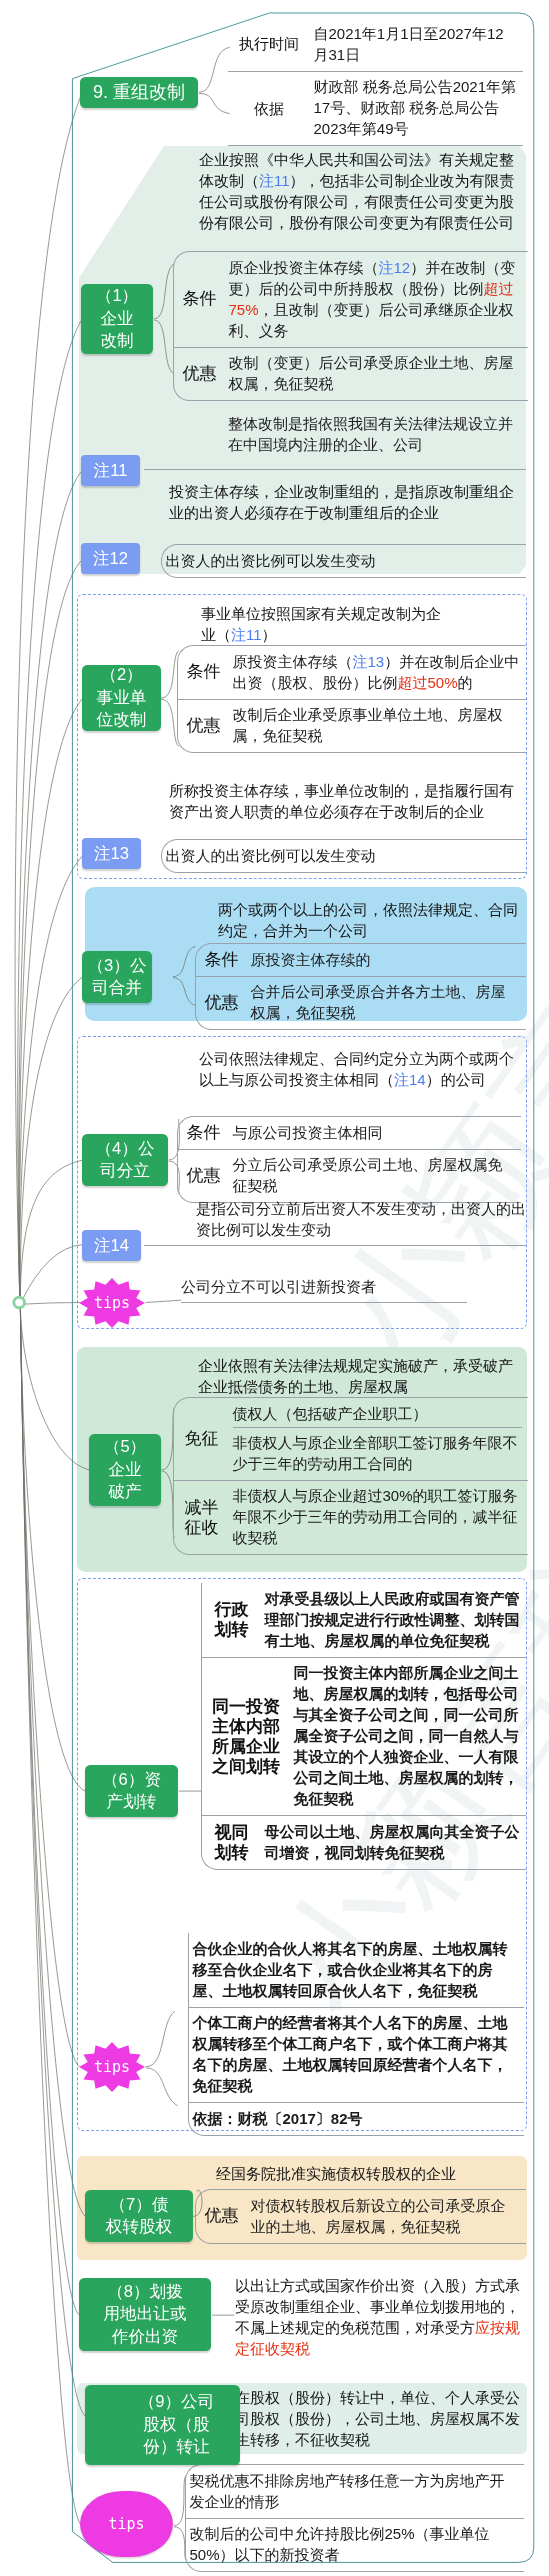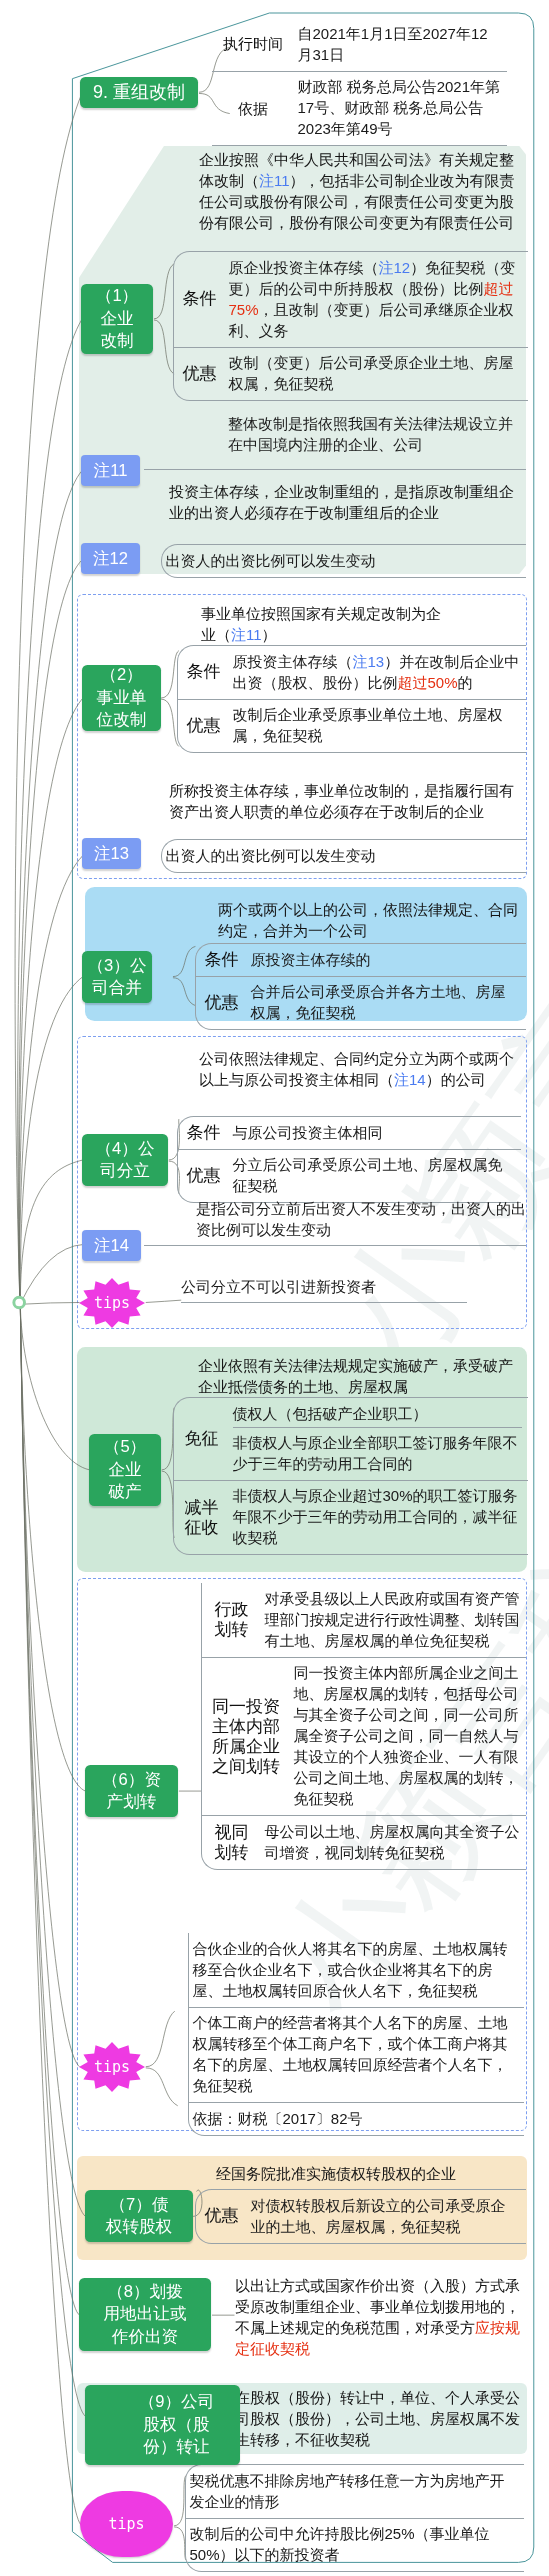--- a/index.html
+++ b/index.html
@@ -17,21 +17,21 @@
          display:flex;align-items:center;justify-content:center;font-size:16.6px;
          box-shadow:0 1.2px 1.8px rgba(0,0,0,.18);}
   .star{position:absolute;z-index:3;background:#ee3ae2;color:#fff;display:flex;align-items:center;
         justify-content:center;font-size:15px;font-family:"DejaVu Sans Mono",monospace;
         clip-path:polygon(100% 50%,86.7% 59.8%,93.3% 75%,76.9% 76.9%,75% 93.3%,59.8% 86.7%,50% 100%,40.2% 86.7%,25% 93.3%,23.1% 76.9%,6.7% 75%,13.3% 59.8%,0% 50%,13.3% 40.2%,6.7% 25%,23.1% 23.1%,25% 6.7%,40.2% 13.3%,50% 0%,59.8% 13.3%,75% 6.7%,76.9% 23.1%,93.3% 25%,86.7% 40.2%);}
   .cloud{position:absolute;z-index:3;background:#ee3ae2;color:#fff;display:flex;align-items:center;
          justify-content:center;font-size:15px;font-family:"DejaVu Sans Mono",monospace;
          border-radius:50% 50% 50% 50%/55% 55% 55% 55%;box-shadow:0 1.2px 1.8px rgba(0,0,0,.18);}
   .rowgrp{position:absolute;z-index:2;border:1.2px solid #98a2a8;border-right:none;
           border-radius:16.6px 0 0 16.6px;}
-  .rowgrp.no-top{border-top:none;border-radius:0 0 0 16.6px;}
+  .rowgrp.no-top{border-top:none;border-radius:0 0 0 16.6px;font-weight:bold;}
   .row{display:flex;border-bottom:1.2px solid #98a2a8;}
   .row:last-child{border-bottom:none;}
   .lab{flex:0 0 auto;display:flex;align-items:center;justify-content:center;text-align:center;
        white-space:pre-line;font-size:17px;line-height:20px;padding:0 6px;color:#111;}
   .con{flex:1;padding:4.7px 6px 6px 3.5px;font-size:15px;line-height:21px;}
   .subrow{border-bottom:1.2px solid #98a2a8;padding-bottom:3.5px;margin-bottom:3.5px;}
   .uline{position:absolute;z-index:2;border-bottom:1.2px solid #98a2a8;font-size:15px;line-height:21px;}
   .plainrows{position:absolute;z-index:2;}
   .prow{display:flex;border-bottom:1.2px solid #98a2a8;}
   .prow .lab{font-size:15px;}
@@ -96,42 +96,42 @@
       <path d="M246,3494 C280,3494 270,3420 295,3400"></path>
       <path d="M246,3496 C280,3496 272,3545 300,3560"></path>
       <path d="M294,4270 C320,4270 305,4195 314,4185"></path>
       <path d="M294,4272 C320,4272 308,4320 314,4328"></path>
     </g>
     <circle cx="32" cy="2202" r="9" fill="#ffffff" stroke="#8bd3a0" stroke-width="5"></circle>
   </svg>
 
   <div class="gnode" style="left:80px;top:77px;width:118px;height:31px;font-size:18px;">9. 重组改制</div>
 
-  <div class="plainrows" style="left:212px;top:18px;width:295px;">
+  <div class="plainrows" style="left:228px;top:18px;width:295px;">
     <div class="prow">
       <div class="lab" style="width:70px;">执行时间</div>
       <div class="con">自2021年1月1日至2027年12月31日</div>
     </div>
     <div class="prow">
       <div class="lab" style="width:70px;">依据</div>
       <div class="con">财政部 税务总局公告2021年第17号、财政部 税务总局公告2023年第49号</div>
     </div>
   </div>
 
   <div class="gnode" style="left:81px;top:284px;width:72px;height:70px;">（1）
 企业
 改制</div>
   <div class="t" style="left:199px;top:149px;width:328px;">
     <span>企业按照《中华人民共和国公司法》有关规定整体改制（</span><span class="ref">注11</span><span>），包括非公司制企业改为有限责任公司或股份有限公司，有限责任公司变更为股份有限公司，股份有限公司变更为有限责任公司</span>
   </div>
   <div class="rowgrp" style="left:173px;top:251px;width:354px;">
     <div class="row">
       <div class="lab" style="width:39px;">条件</div>
       <div class="con">
-        <span>原企业投资主体存续（</span><span class="ref">注12</span><span>）免征契税（变更）后的公司中所持股权（股份）比例</span><span class="red">超过75%</span><span>，且改制（变更）后公司承继原企业权利、义务</span>
+        <span>原企业投资主体存续（</span><span class="ref">注12</span><span>）并在改制（变更）后的公司中所持股权（股份）比例</span><span class="red">超过75%</span><span>，且改制（变更）后公司承继原企业权利、义务</span>
       </div>
     </div>
     <div class="row">
       <div class="lab" style="width:39px;">优惠</div>
       <div class="con">改制（变更）后公司承受原企业土地、房屋权属，免征契税</div>
     </div>
   </div>
 
   <div class="uline" style="left:144px;top:413px;width:382px;padding:0 0 14px 84px;box-sizing:border-box;">
     <span>整体改制是指依照我国有关法律法规设立并在中国境内注册的企业、公司</span>

